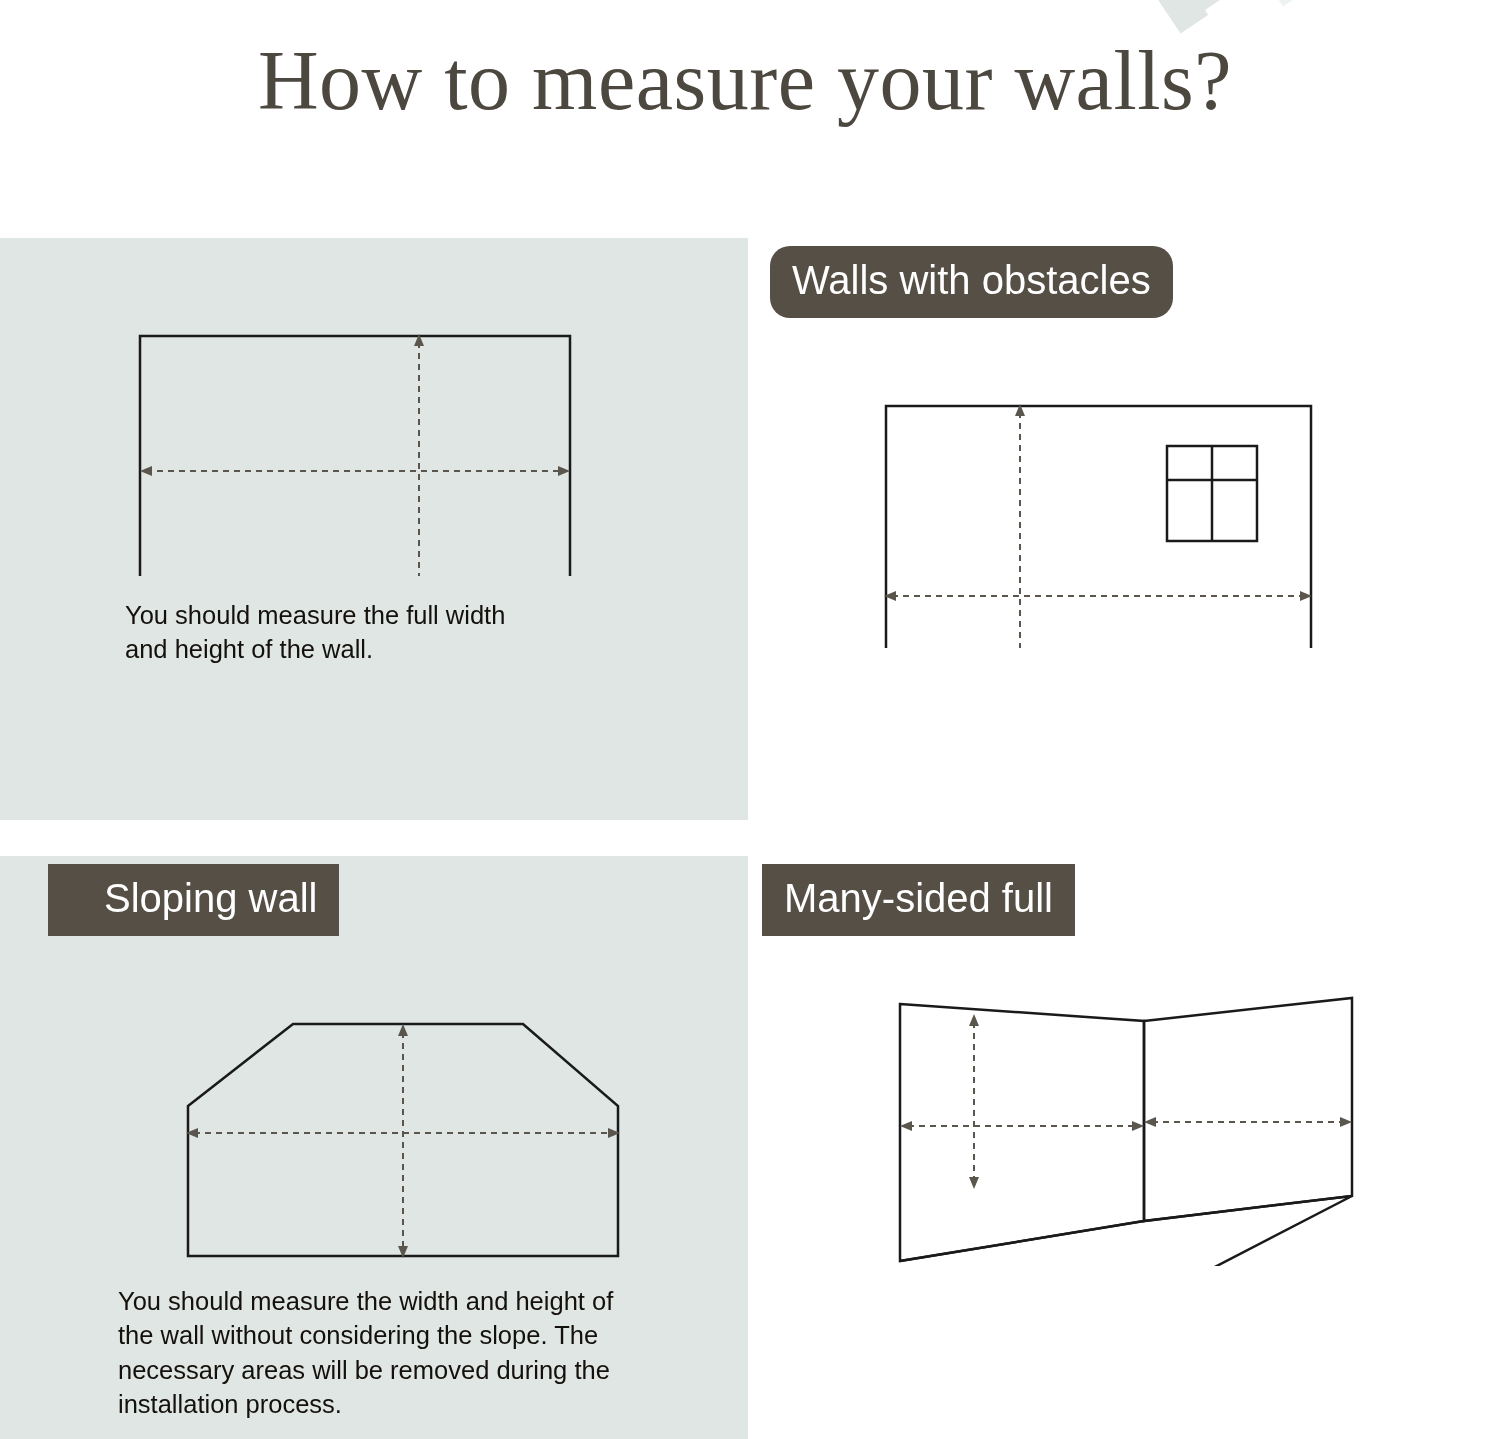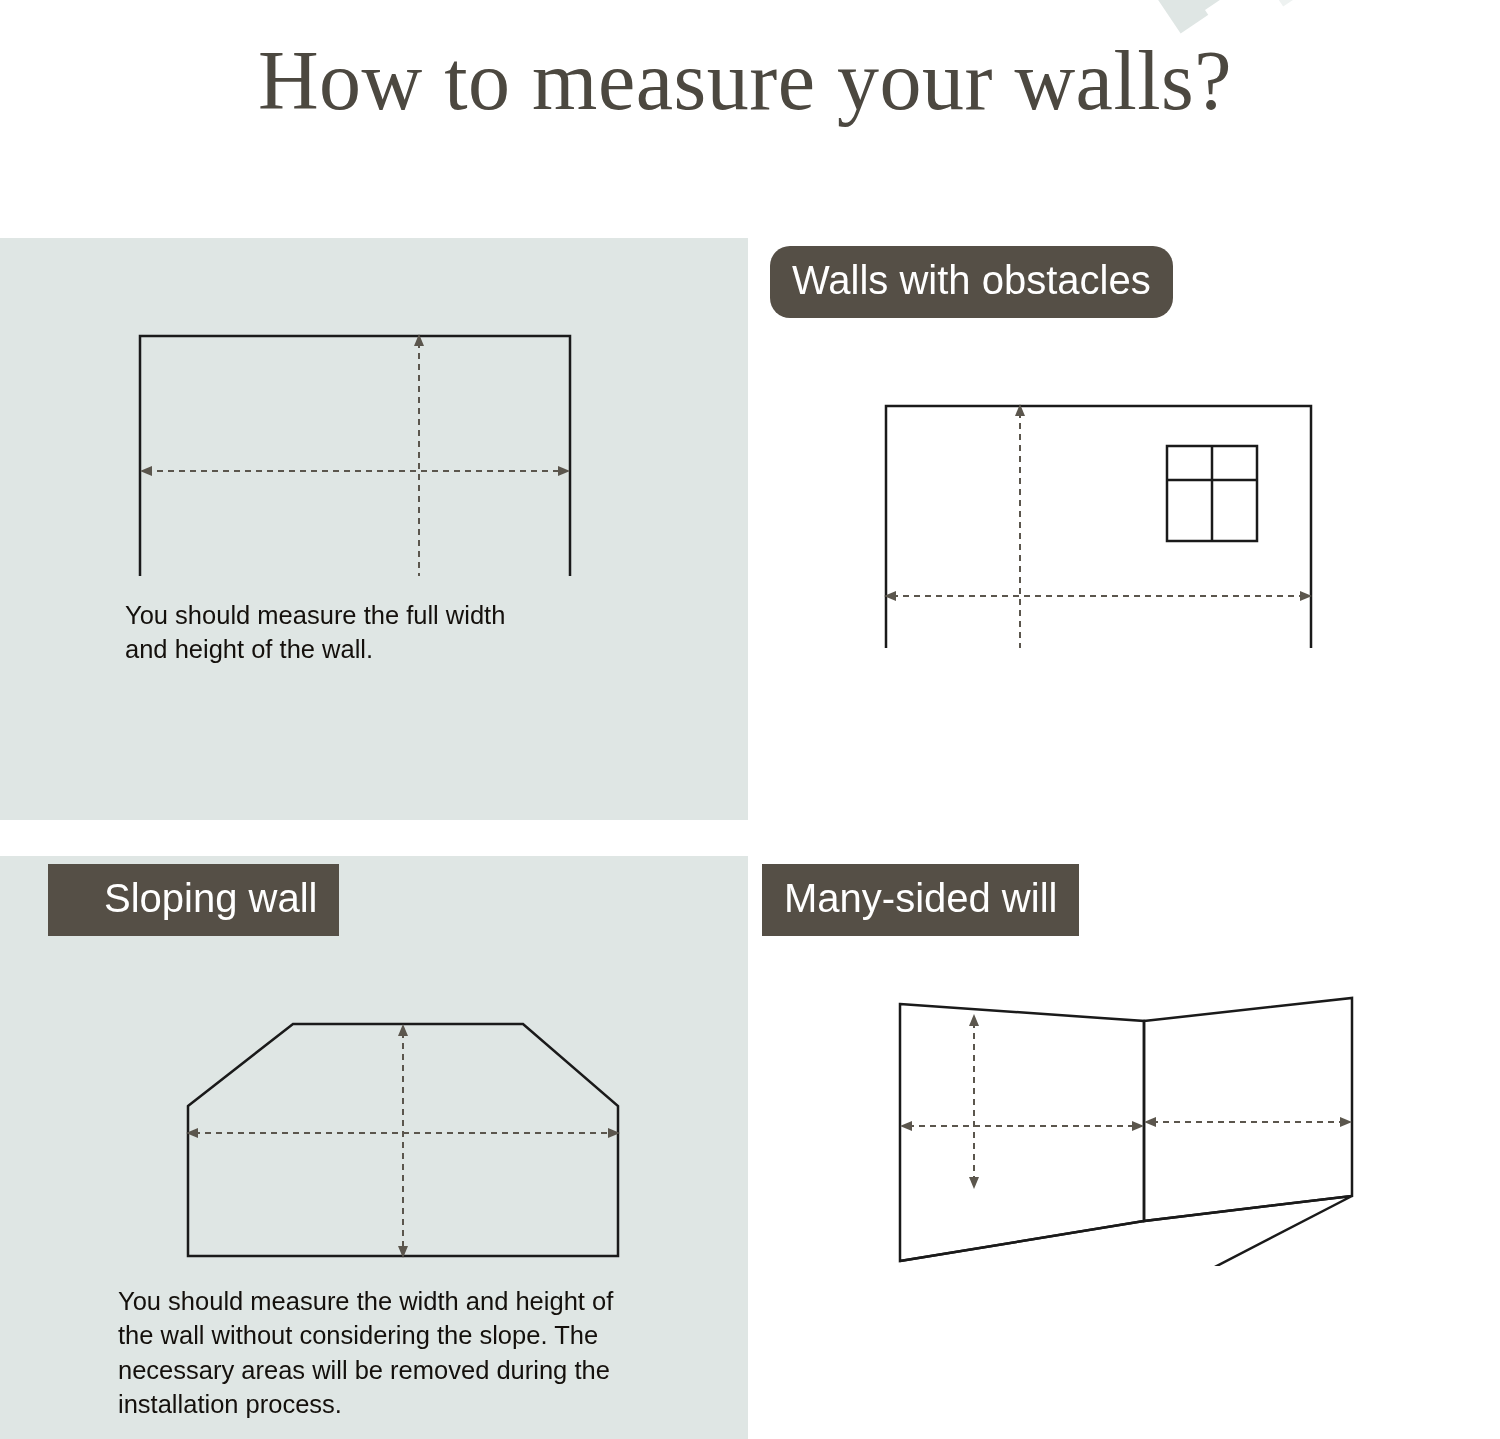--- a/index.html
+++ b/index.html
@@ -197,21 +197,21 @@
         </svg>
       </div>
       <div class="caption cap-3">You should measure the width and height of
 the wall without considering the slope. The
 necessary areas will be removed during the
 installation process.</div>
     </div>
   </div>
 
   <div class="section sec-4">
-    <div class="sec-head">Many-sided will</div>
+    <div class="sec-head">Many-sided full</div>
     <div class="sec-body">
       <div class="figure">
         <svg width="748" height="330" viewBox="0 0 748 330">
 
           <path d="M148,68 L392,85 L392,285 L148,325 Z" fill="none" stroke="#1a1a1a" stroke-width="2.5"></path>
 
           <path d="M392,85 L600,62 L600,260 L392,285 Z" fill="none" stroke="#1a1a1a" stroke-width="2.5"></path>
 
           <path d="M148,325 L392,285 L600,260 L372,378" fill="none" stroke="#1a1a1a" stroke-width="2.5"></path>
 

